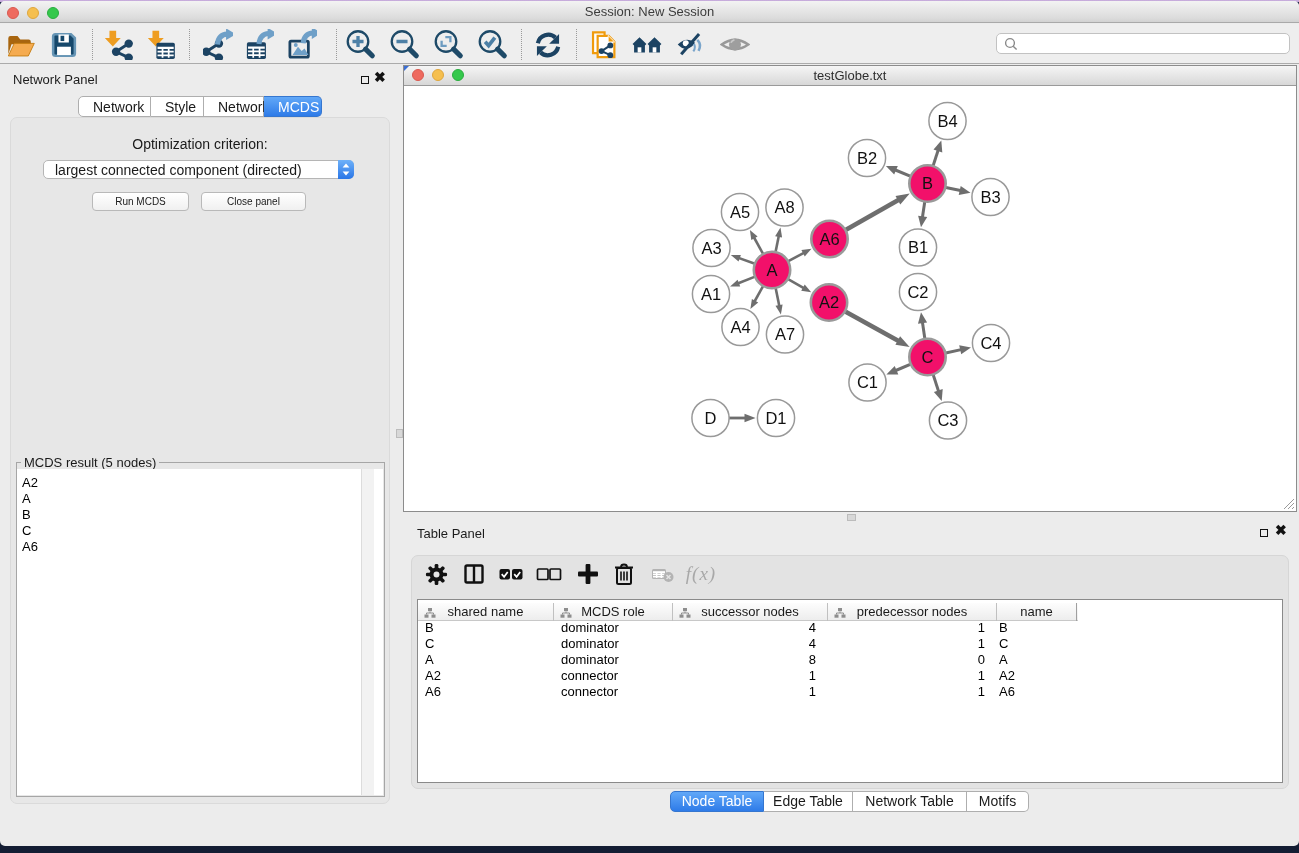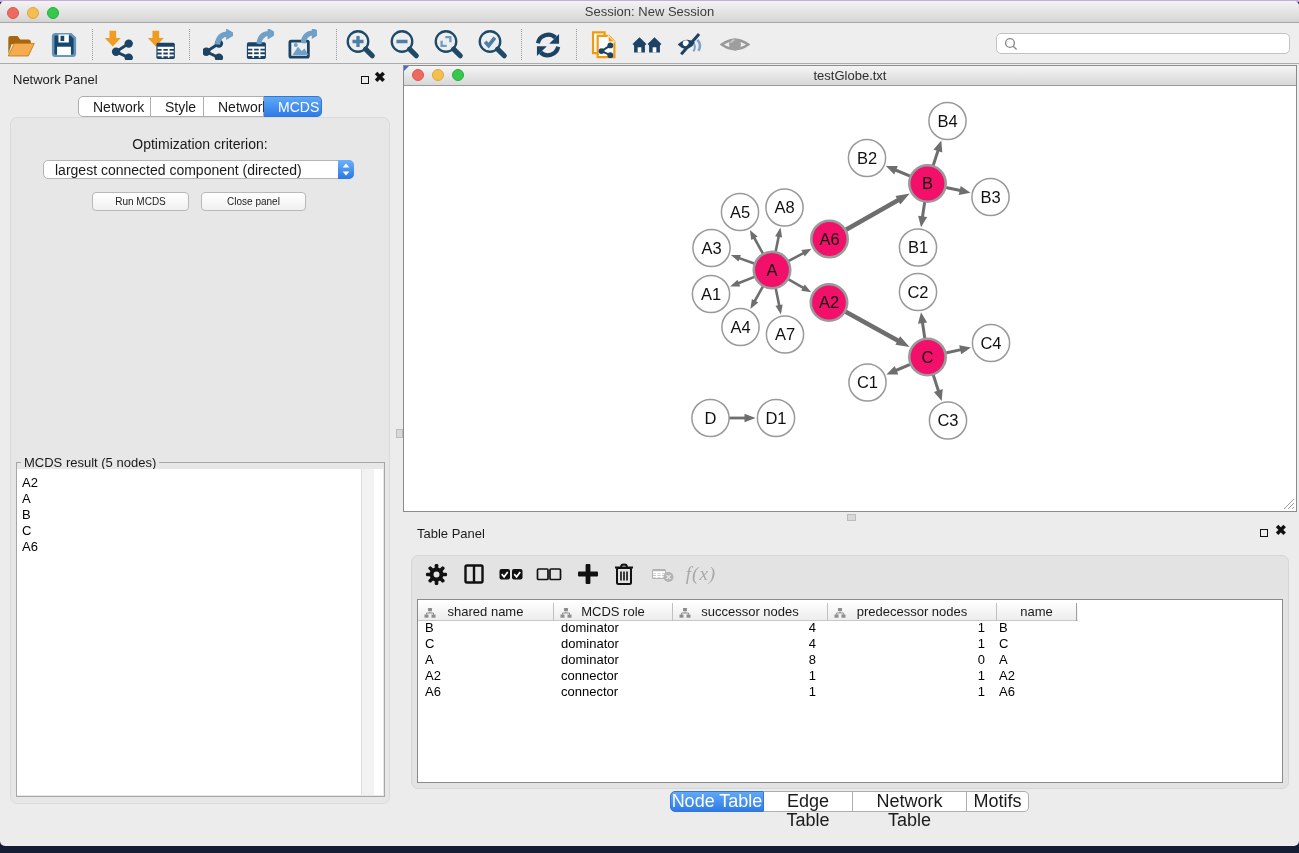--- a/index.html
+++ b/index.html
@@ -44,21 +44,21 @@
 #tp-title{position:absolute;left:417px;top:525px;font-size:13px;color:#1c1c1c}
 #tp-sq{position:absolute;left:1260px;top:528px;width:8px;height:8px;border:1.6px solid #111}
 #tp-x{position:absolute;left:1275px;top:521px;font-size:14px;font-weight:bold;color:#111}
 #tp-inner{position:absolute;left:411px;top:554px;width:878px;height:234px;background:#e3e3e3;border:1px solid #d6d6d6;border-radius:7px}
 .tpi{position:absolute;top:5px;display:flex;align-items:center;justify-content:center;width:26px;height:26px}
 #tbl{position:absolute;left:5px;top:43px;width:866px;height:184px;background:#fff;border:1px solid #8a8a8a}
 #thead{position:absolute;left:0;top:3px;width:660px;height:18px;background:linear-gradient(#fdfdfd,#ededed);border-bottom:1px solid #c8c8c8}
 .th{position:absolute;top:0;height:18px;border-right:1px solid #c0c0c0;font-size:13px;color:#1a1a1a;text-align:center;line-height:17px}
 .trow{position:absolute;font-size:13px;color:#000;height:16px;line-height:16px}
 
-.btab{position:absolute;top:790px;height:21px;background:#fff;border:1px solid #aeaeae;border-left:none;font-size:18px;color:#1a1a1a;text-align:center;line-height:19px}
+.btab{position:absolute;top:790px;height:21px;background:#fff;border:1px solid #aeaeae;border-left:none;font-size:14px;color:#1a1a1a;text-align:center;line-height:19px}
 
 #status{position:absolute;left:0;top:815px;width:100%;height:31px;background:#ececec;border-top:1px solid #b2b2b2}
 #hamb{position:absolute;left:11px;top:7px;width:25px;height:22px;background:linear-gradient(#fbfbfb,#ececec);border:1px solid #a5a5a5;display:flex;align-items:center;justify-content:center}
 #mem{position:absolute;right:10px;top:7px;width:74px;height:23px;background:#f6f6f6;border:1px solid #ababab;font-size:12px;color:#1a1a1a}
 </style></head>
 <body>
 <div id="desk"></div>
 <div id="win">
   <div id="titlebar">
     <div class="tl" style="left:7px;background:#ee6a5f;border:0.5px solid #d95950"></div>

